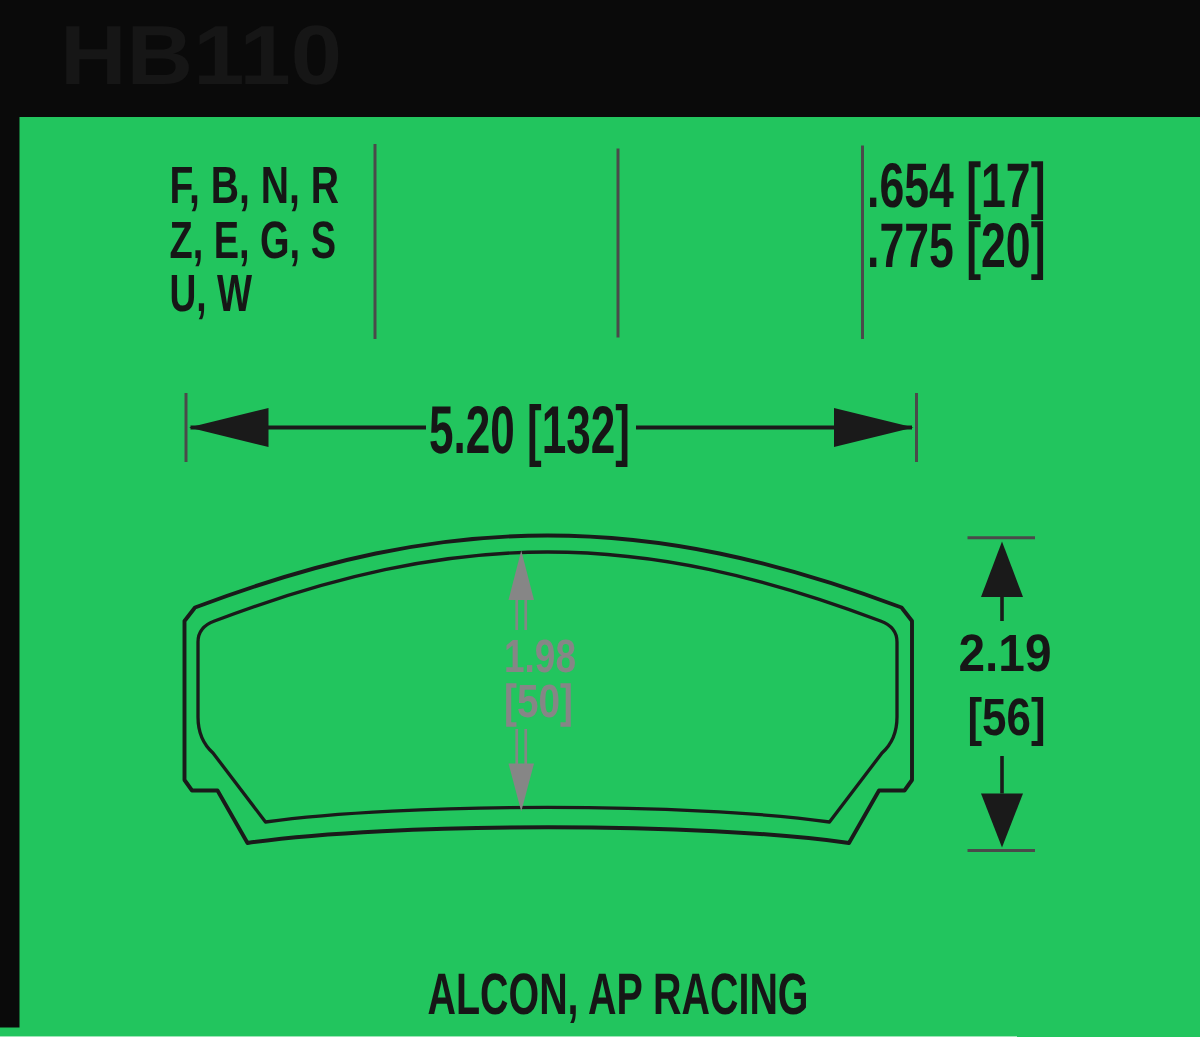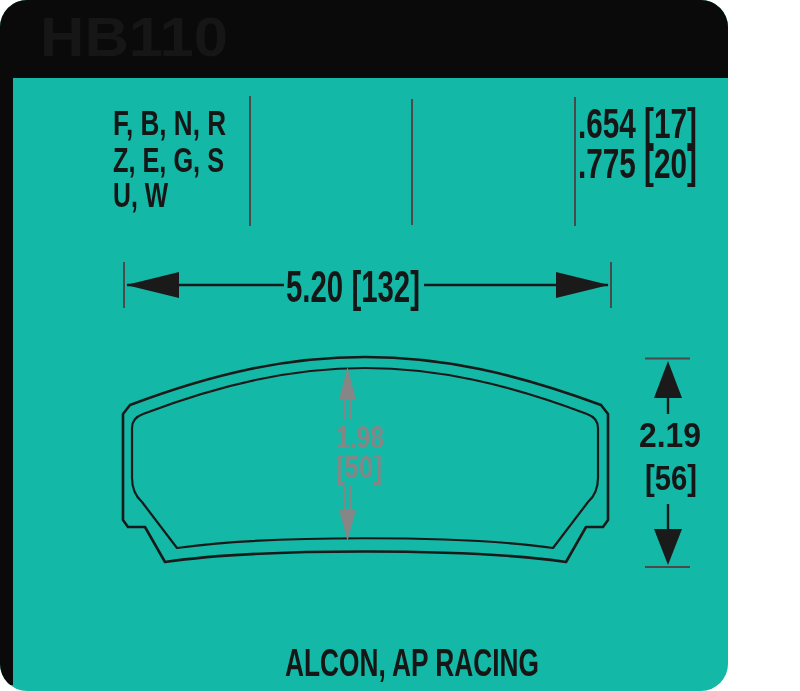--- a/index.html
+++ b/index.html
@@ -1,22 +1,21 @@
 <!DOCTYPE html>
 <html><head>
 <meta charset="utf-8">
 <style>
   html,body { margin:0; padding:0; background:#fff; }
   .page {
     position:relative;
-    width:728px; height:691px;
-    background:#14b8a6;
+    width:800px; height:691px;
+    background:#22c55e;
     overflow:hidden;
     font-family:"Liberation Sans", sans-serif;
-    border-radius:27px;
   }
   svg { display:block; }
   svg text {
     font-family:"Liberation Sans", sans-serif;
     font-weight:bold;
     fill:#161616;
   }
   .gray  { fill:#868686; }
 </style>
 </head>

